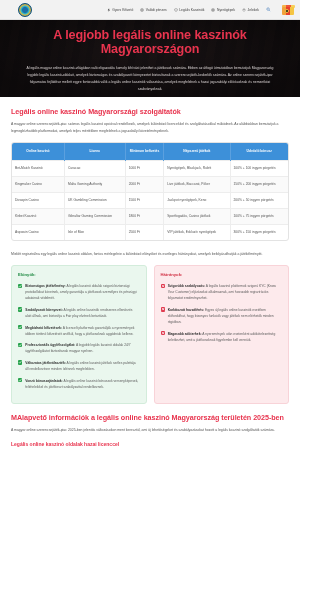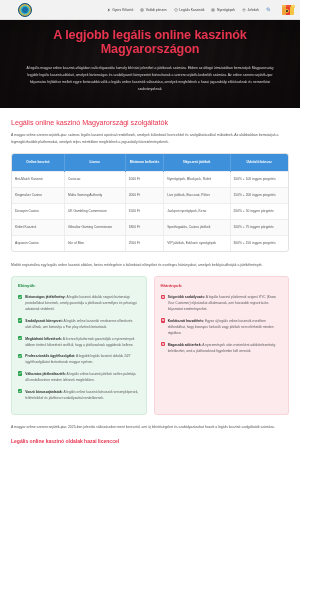--- a/index.html
+++ b/index.html
@@ -58,21 +58,21 @@
     flex: 0 0 auto;
   }
   .gift .gbox { position: absolute; left: 0; top: 3px; width: 12px; height: 8px;
     background: linear-gradient(90deg,#f2a33c 0 33%, #e8402c 33% 66%, #f5c542 66% 100%); border-radius: 1px;}
   .gift .glid { position: absolute; left: -0.5px; top: 1px; width: 13px; height: 3px;
     background: linear-gradient(90deg,#f5b44a 0 33%, #ef5638 33% 66%, #f7d05a 66% 100%); border-radius: 1px;}
   .gift .gdot { position: absolute; left: 3px; top: 5px; width: 4px; height: 4px; background:#111; border-radius:50%; border:1px solid #f5c542;}
 
   
   .hero {
-    height: 88px;
+    height: 77px;
     background:
       linear-gradient(180deg, rgba(20,16,18,0.90), rgba(26,20,23,0.94)),
       repeating-linear-gradient(100deg, #4a3028 0 7px, #33211d 7px 13px, #5a3a2c 13px 21px, #2a1a18 21px 28px),
       #241a1b;
     position: relative;
     overflow: hidden;
     padding: 9px 14px 16px;
   }
   .hero::after {
     content: "";
@@ -95,21 +95,21 @@
     line-height: 2.05;
     color: #dcd6d6;
     text-align: center;
     padding: 0 10px;
   }
 
   
   .section { padding: 10px 11px 0; }
   h2 {
     font-size: 7.2px;
-    font-weight: 400;
+    font-weight: 700;
     color: #e8344e;
     line-height: 1.25;
     margin-bottom: 5px;
     letter-spacing: -0.05px;
   }
   .lead {
     font-size: 3.45px;
     line-height: 2.0;
     color: #555;
     margin-bottom: 7px;
@@ -401,15 +401,16 @@
             </svg>
         </span>
         <span class="pctext"><b>Magasabb adóterhek:</b><span> A nyeremények után esetenként adókötelezettség keletkezhet, amit a játékosoknak figyelembe kell venniük.</span></span>
       </div>
     </div>
 
   </div>
 </div>
 
 <div class="bottomsec">
+  <h2>MAlapvető információk a legális online kaszinó Magyarország területén 2025-ben</h2>
   <p class="lead">A magyar online szerencsejáték-piac 2025-ben jelentős változásokon ment keresztül, ami új lehetőségeket és szabályozásokat hozott a legális kaszinó szolgáltatók számára.</p>
   <div class="subhead">Legális online kaszinó oldalak hazai licenccel</div>
 </div>
 
 </body></html>

